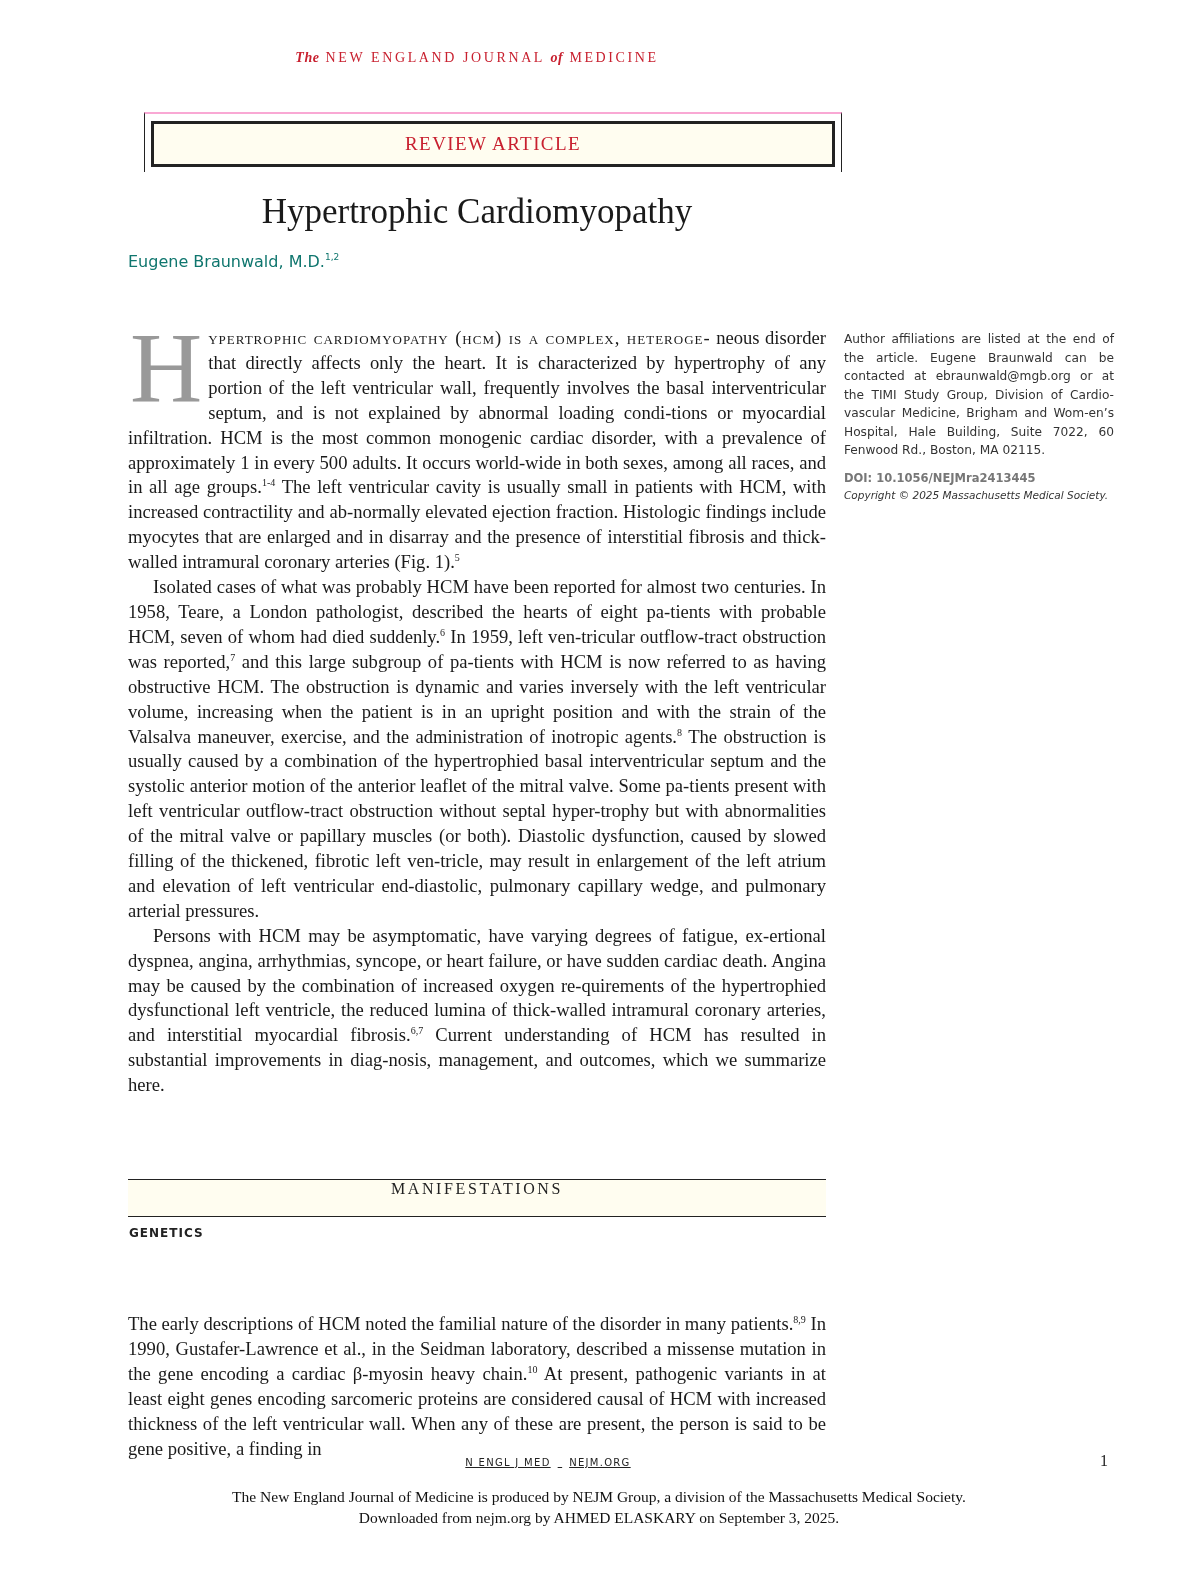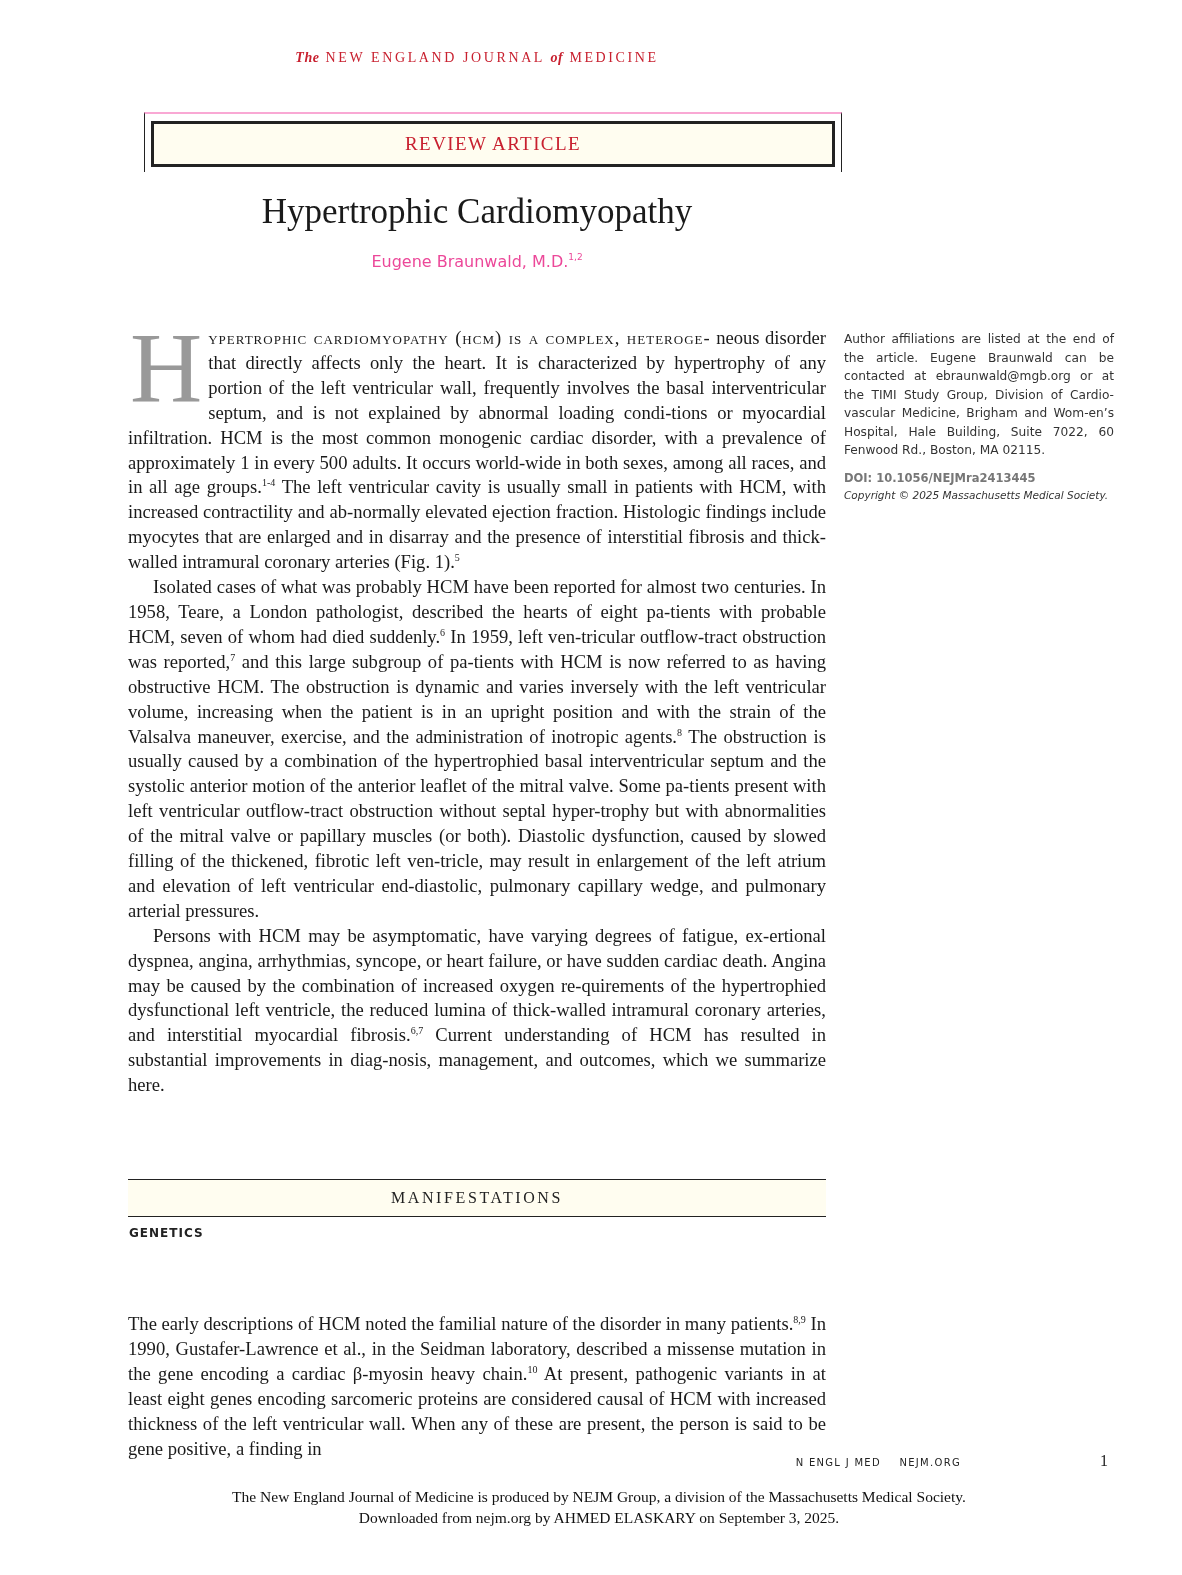--- a/index.html
+++ b/index.html
@@ -22,22 +22,22 @@
     }
     .banner-label {
       font-family: "Liberation Serif", serif; font-size: 19px; letter-spacing: 1.4px; color: #c8202f;
     }
 
     .title {
       position: absolute; top: 192px; left: 128px; width: 698px; text-align: center;
       font-family: "Liberation Serif", serif; font-size: 35px; color: #1a1a1a;
     }
     .author {
-      position: absolute; top: 252px; left: 128px; width: 698px; text-align: center;
-      font-family: "DejaVu Sans", sans-serif; font-size: 16px; color: #ec4899;
+      position: absolute; top: 252px; left: 128px; width: 698px; 
+      font-family: "DejaVu Sans", sans-serif; font-size: 16px; color: #0f766e;
     }
     .author sup { font-size: 9px; vertical-align: 7px; }
 
     .body-col {
       position: absolute; left: 128px; width: 698px;
       font-family: "Liberation Serif", serif; font-size: 18.6px; line-height: 24.9px;
       text-align: justify; color: #1a1a1a;
     }
     .body-col p { margin: 0; }
     .body-col p.indent { text-indent: 25px; }
@@ -55,34 +55,34 @@
       font-family: "DejaVu Sans", sans-serif; font-size: 12.2px; line-height: 18.5px; color: #333;
       text-align: justify;
     }
     .sidebar p { margin: 0 0 9px 0; }
     .sidebar .doi { color: #777; font-weight: bold; font-size: 11.5px; margin-bottom: 0; }
     .sidebar .copy { font-style: italic; font-size: 10.5px; color: #333; margin-top: -1px; }
 
     .section-head {
       position: absolute; top: 1179px; left: 128px; width: 698px; height: 36px;
       border-top: 1.5px solid #222; border-bottom: 1.5px solid #222; background: #fffdf0;
-      display: flex; align-items: center; justify-content: center;
+      display: flex; align-items: flex-start; justify-content: center;
     }
     .section-head span {
       font-family: "Liberation Serif", serif; font-size: 16px; letter-spacing: 2.6px; color: #222;
     }
     .subhead {
       position: absolute; top: 1226px; left: 129px;
       font-family: "DejaVu Sans", sans-serif; font-size: 12px; font-weight: bold; letter-spacing: 1px; color: #222;
     }
     #genetics { top: 1312px; }
 
     .footer-journal {
-      position: absolute; top: 1457px; left: 128px; width: 840px; text-align: right;
-      font-family: "DejaVu Sans", sans-serif; font-size: 10px; letter-spacing: 1.3px; color: #222;
+      position: absolute; top: 1457px; left: 128px; width: 840px; text-align: center;
+      font-family: "DejaVu Sans", sans-serif; font-size: 10px; letter-spacing: 1.3px; color: #222; text-decoration: underline;
     }
     .footer-journal span { margin: 0 7px; }
     .page-number {
       position: absolute; top: 1452px; left: 1100px;
       font-family: "Liberation Serif", serif; font-size: 16px; color: #222;
     }
     .download-notice {
       position: absolute; top: 1486px; left: 0; width: 1182px; text-align: center;
       font-family: "Liberation Serif", serif; font-size: 15.5px; line-height: 21px; color: #111;
     }

